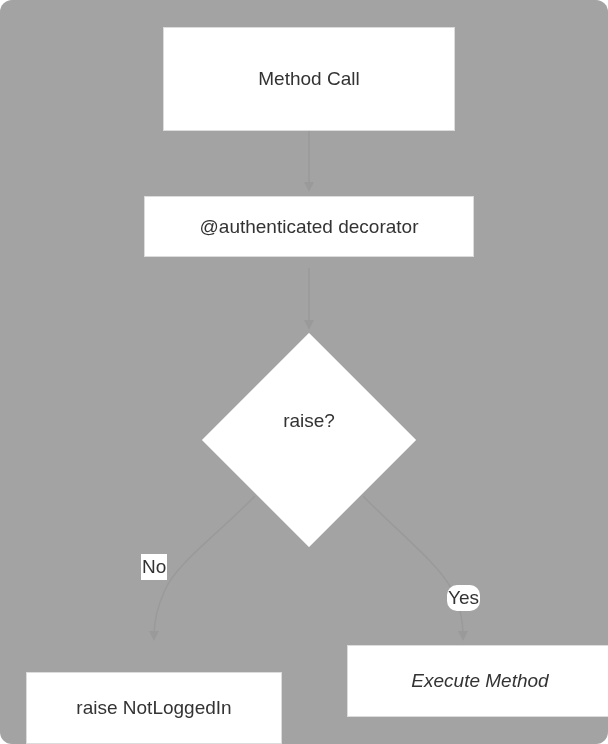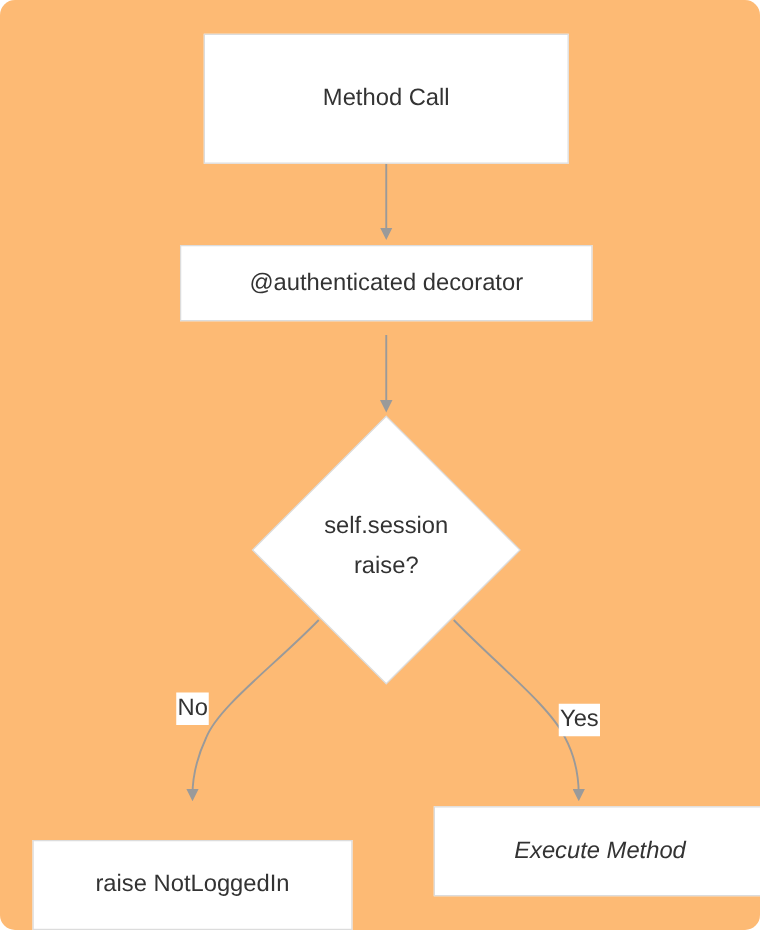--- a/index.html
+++ b/index.html
@@ -1,19 +1,19 @@
 <!DOCTYPE html>
 <html><head>
   <meta charset="utf-8">
   <style>
     html, body { margin: 0; padding: 0; background: #ffffff; }
     body { width: 608px; height: 744px; position: relative; overflow: hidden;
            font-family: "Liberation Sans", "DejaVu Sans", sans-serif; }
     .canvas { position: absolute; left: 0; top: 0; width: 608px; height: 744px;
-              background: #fdba74; border-radius: 12px; }
+              background: #a3a3a3; border-radius: 12px; }
     .node { position: absolute; background: #ffffff; border: 1px solid #dcdcdc;
             box-sizing: border-box; display: flex; align-items: center; justify-content: center;
             text-align: center; color: #333333; font-size: 19px; line-height: 32px; }
     .node .lines { display: flex; flex-direction: column; }
     svg.edges { position: absolute; left: 0; top: 0; }
     .diamond-label { position: absolute; left: 203px; top: 405px; width: 212px; text-align: center;
                      color: #333333; font-size: 19px; line-height: 32px; }
     .edge-label { position: absolute; background: #ffffff; color: #333333; font-size: 19px;
                   line-height: 26px; padding: 0 1px; }
   </style>
@@ -39,26 +39,25 @@
     <div class="lines">
       <span>Method Call</span>
     </div>
   </div>
 
   <div class="node" style="left:144px; top:196px; width:330px; height:61px;">
     <span>@authenticated decorator</span>
   </div>
 
   <div class="diamond-label">
-    <div>self.session</div>
     <div>raise?</div>
   </div>
 
   <span class="edge-label" style="left:141px; top:554px;">No</span>
-  <span class="edge-label" style="left:447px; top:563px;">Yes</span>
+  <span class="edge-label" style="left:447px; top:585px;border-radius:10px;">Yes</span>
 
   <div class="node" style="left:26px; top:672px; width:256px; height:72px;">
     <span>raise NotLoggedIn</span>
   </div>
 
   <div class="node" style="left:347px; top:645px; width:266px; height:72px;font-style:italic;">
     <span>Execute Method</span>
   </div>
 
 </div>

